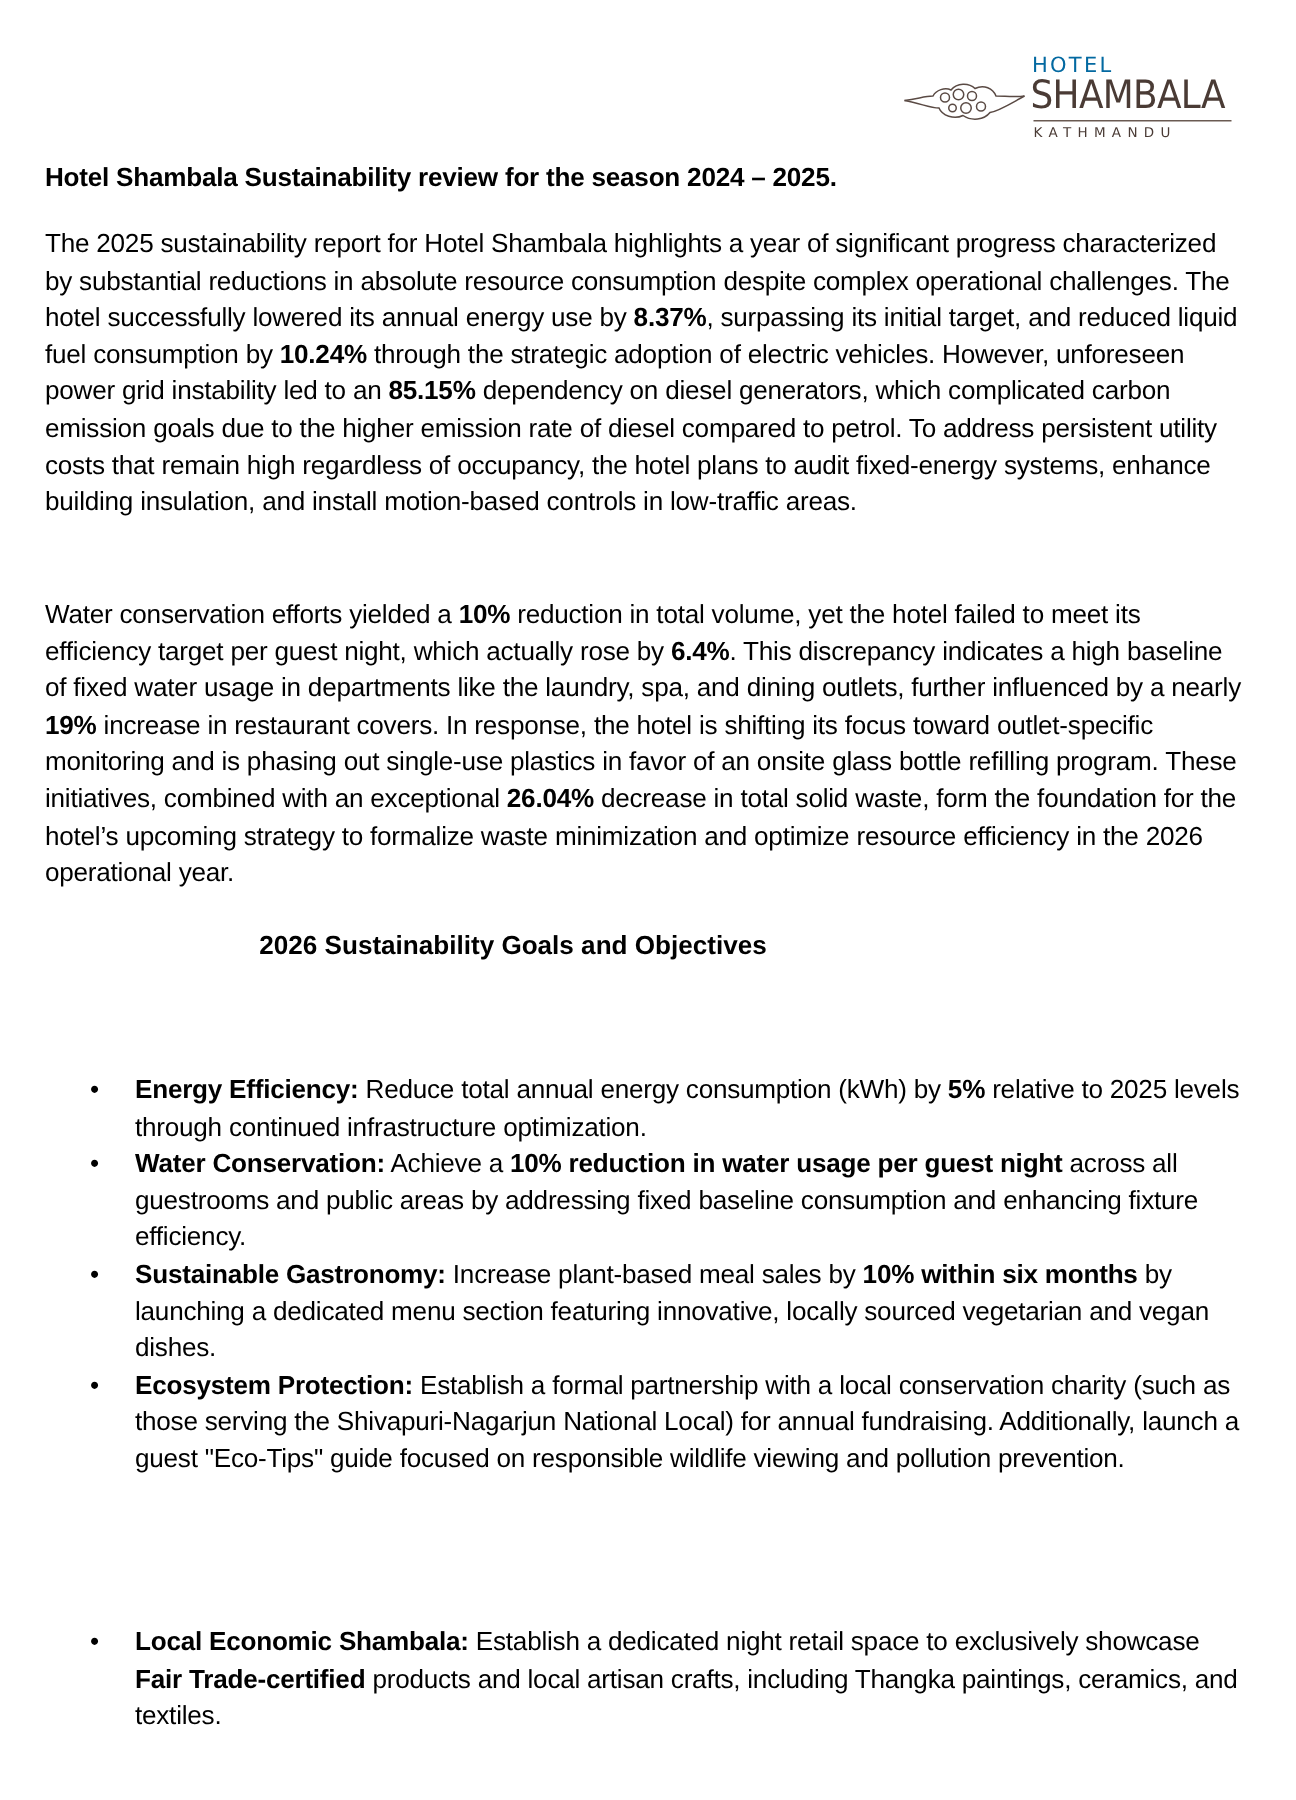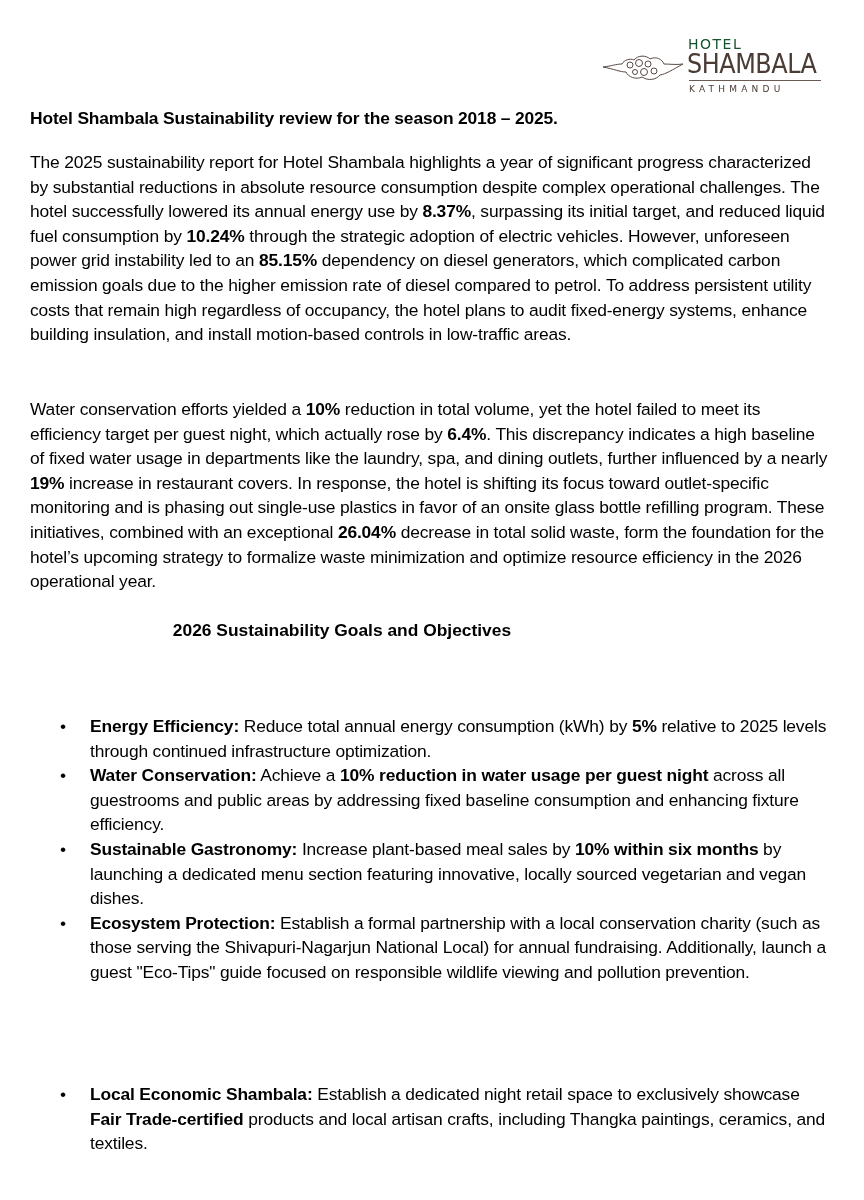--- a/index.html
+++ b/index.html
@@ -4,21 +4,21 @@
 <style>
   html, body { margin: 0; padding: 0; background: #ffffff; }
   body {
     width: 864px; height: 1200px; position: relative; overflow: hidden;
     font-family: "Liberation Sans Narrow", "Liberation Sans", sans-serif;
     color: #000000;
   }
   .page { position: absolute; left: 0; top: 0; width: 864px; height: 1200px; }
   .logo { position: absolute; left: 600px; top: 36px; width: 225px; height: 64px; }
   .logo-ornament { position: absolute; left: 2px; top: 14px; width: 82px; height: 34px; }
-  .logo-hotel { position: absolute; left: 88px; top: 0px; font-family: "DejaVu Sans", sans-serif; font-size: 14px; letter-spacing: 1.5px; color: #14532d; text-align: right; }
+  .logo-hotel { position: absolute; left: 88px; top: 0px; font-family: "DejaVu Sans", sans-serif; font-size: 14px; letter-spacing: 1.5px; color: #0369a1; text-align: right; }
   .logo-name { position: absolute; left: 87px; top: 14px; font-family: "DejaVu Sans", sans-serif; font-size: 26px; letter-spacing: -0.5px; color: #4a3b35; line-height: 28px; transform: scaleX(0.92); transform-origin: left; }
   .logo-rule { position: absolute; left: 89px; top: 44px; width: 132px; height: 1px; background: #6a5a52; }
   .logo-city { position: absolute; left: 89px; top: 48px; font-family: "DejaVu Sans", sans-serif; font-size: 9px; letter-spacing: 4.2px; color: #4a3b35; }
 
   .txt { position: absolute; left: 30px; width: 800px; font-size: 17.4px; line-height: 24.6px; letter-spacing: -0.15px; }
   .title { top: 106px; font-weight: bold; }
   .p1 { top: 150px; }
   .p2 { top: 397px; }
   .center-heading { position: absolute; left: 0; width: 684px; top: 620px; text-align: center; font-weight: bold; font-size: 17.4px; }
   .h-env { top: 667px; font-weight: bold; }
@@ -47,21 +47,21 @@
         <circle cx="52" cy="21" r="3"></circle>
         <circle cx="33" cy="22" r="2.5"></circle>
       </g>
     </svg>
     <div class="logo-hotel">HOTEL</div>
     <div class="logo-name">SHAMBALA</div>
     <div class="logo-rule"></div>
     <div class="logo-city">KATHMANDU</div>
   </div>
 
-  <div class="txt title">Hotel Shambala Sustainability review for the season 2018 – 2025.</div>
+  <div class="txt title">Hotel Shambala Sustainability review for the season 2024 – 2025.</div>
 
   <div class="txt p1"><span>The 2025 sustainability report for Hotel Shambala highlights a year of significant progress characterized by substantial reductions in absolute resource consumption despite complex operational challenges. The hotel successfully lowered its annual energy use by </span><b>8.37%</b><span>, surpassing its initial target, and reduced liquid fuel consumption by </span><b>10.24%</b><span> through the strategic adoption of electric vehicles. However, unforeseen power grid instability led to an </span><b>85.15%</b><span> dependency on diesel generators, which complicated carbon emission goals due to the higher emission rate of diesel compared to petrol. To address persistent utility costs that remain high regardless of occupancy, the hotel plans to audit fixed-energy systems, enhance building insulation, and install motion-based controls in low-traffic areas.</span></div>
 
   <div class="txt p2"><span>Water conservation efforts yielded a </span><b>10%</b><span> reduction in total volume, yet the hotel failed to meet its efficiency target per guest night, which actually rose by </span><b>6.4%</b><span>. This discrepancy indicates a high baseline of fixed water usage in departments like the laundry, spa, and dining outlets, further influenced by a nearly </span><b>19%</b><span> increase in restaurant covers. In response, the hotel is shifting its focus toward outlet-specific monitoring and is phasing out single-use plastics in favor of an onsite glass bottle refilling program. These initiatives, combined with an exceptional </span><b>26.04%</b><span> decrease in total solid waste, form the foundation for the hotel’s upcoming strategy to formalize waste minimization and optimize resource efficiency in the 2026 operational year.</span></div>
 
   <div class="center-heading">2026 Sustainability Goals and Objectives</div>
 
   <ul class="bullets env-list">
     <li><span class="dot">•</span><span><b>Energy Efficiency:</b><span> Reduce total annual energy consumption (kWh) by </span><b>5%</b><span> relative to 2025 levels through continued infrastructure optimization.</span></span></li>
     <li><span class="dot">•</span><span><b>Water Conservation:</b><span> Achieve a </span><b>10% reduction in water usage per guest night</b><span> across all guestrooms and public areas by addressing fixed baseline consumption and enhancing fixture efficiency.</span></span></li>

